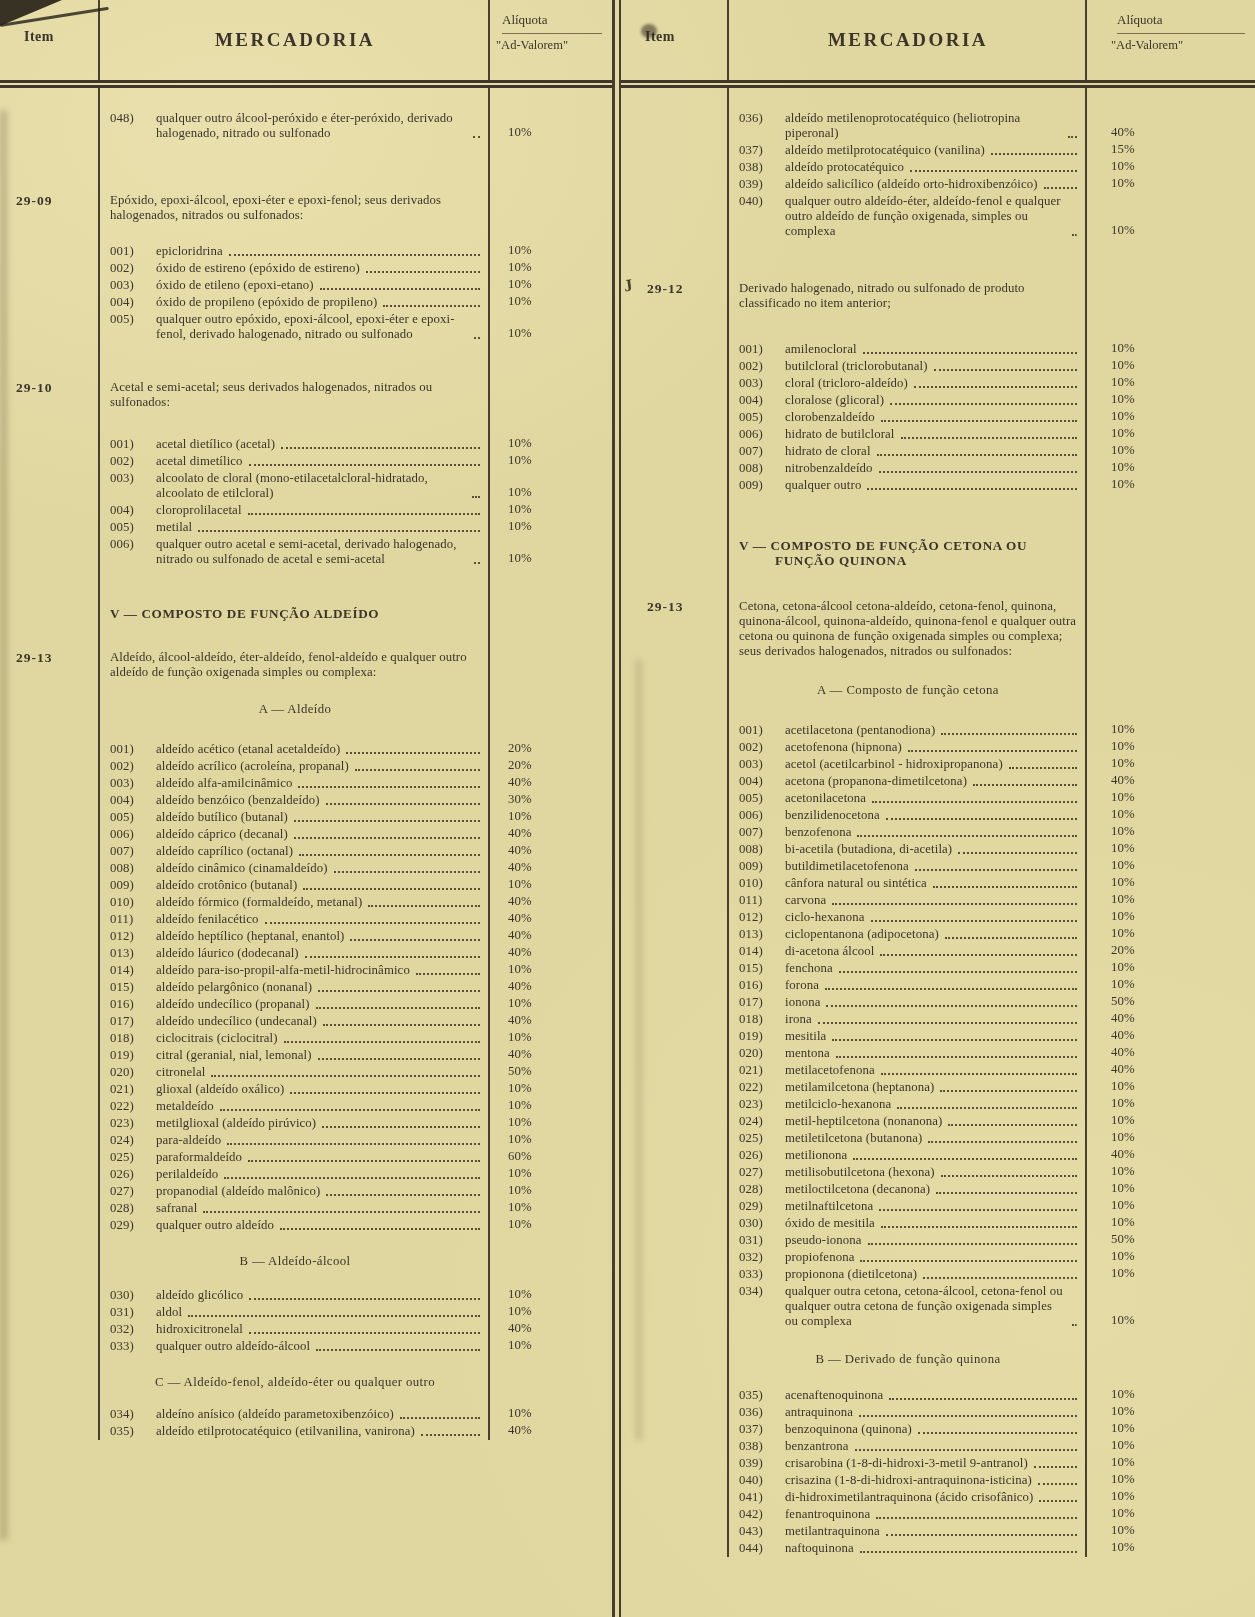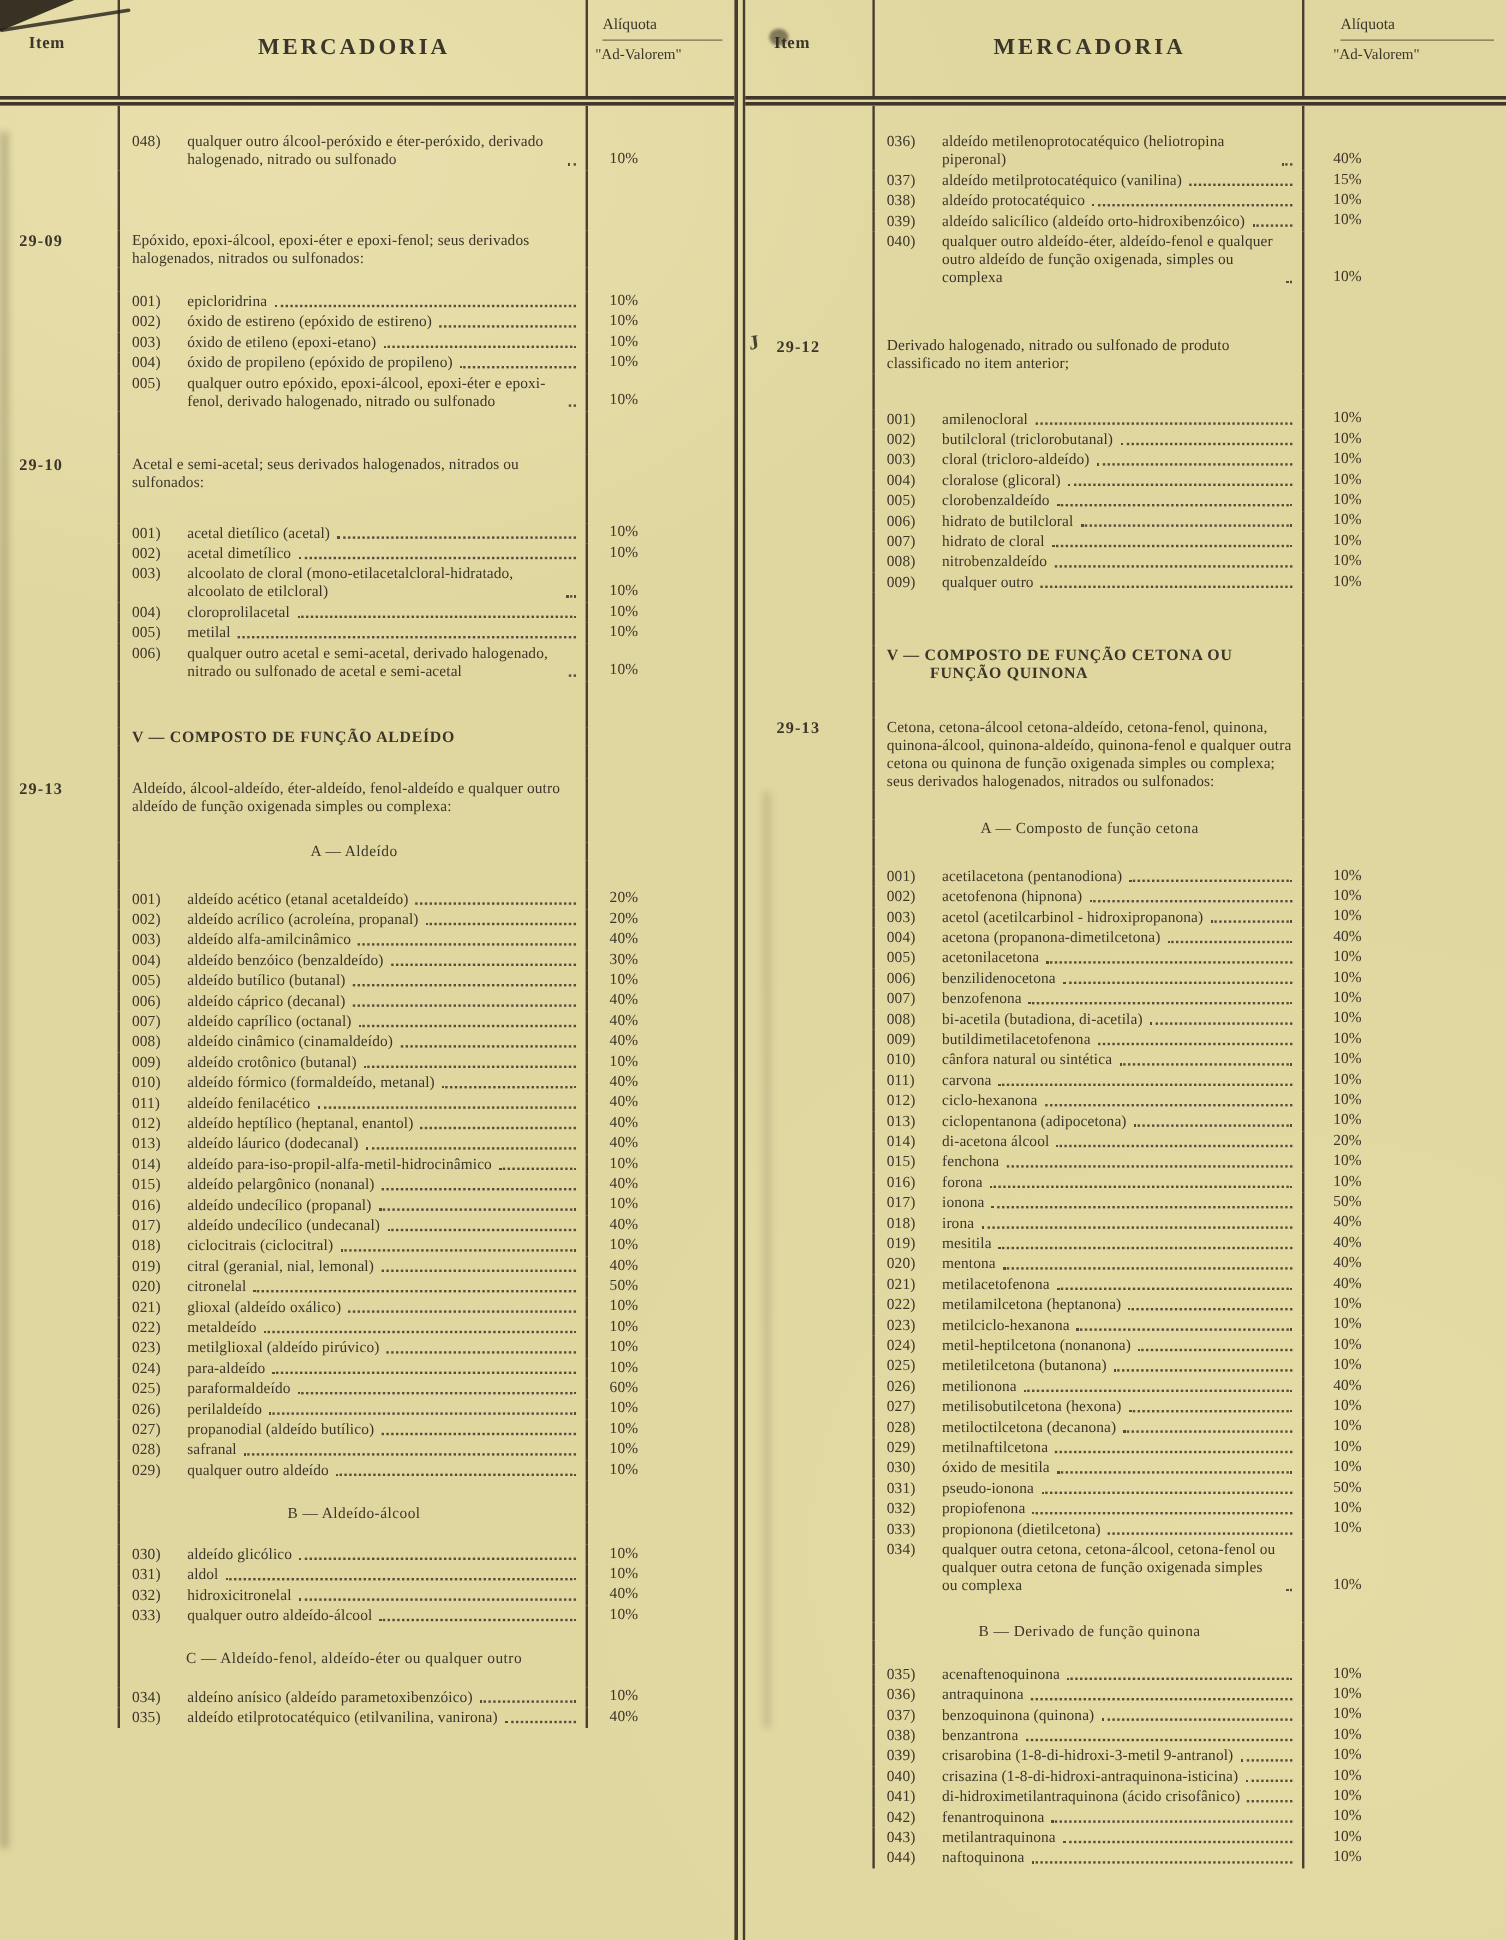--- a/index.html
+++ b/index.html
@@ -662,21 +662,21 @@
           </div>
           <div class="cell c-rate">
             <div class="rate">10%</div>
           </div>
         </div>
         <div class="row e">
           <div class="cell c-item"></div>
           <div class="cell c-merc">
             <div class="enum">027)</div>
             <div class="etflex">
-              <div class="etext">propanodial (aldeído butílico)</div>
+              <div class="etext">propanodial (aldeído malônico)</div>
               <div class="leader"></div>
             </div>
           </div>
           <div class="cell c-rate">
             <div class="rate">10%</div>
           </div>
         </div>
         <div class="row e">
           <div class="cell c-item"></div>
           <div class="cell c-merc">

